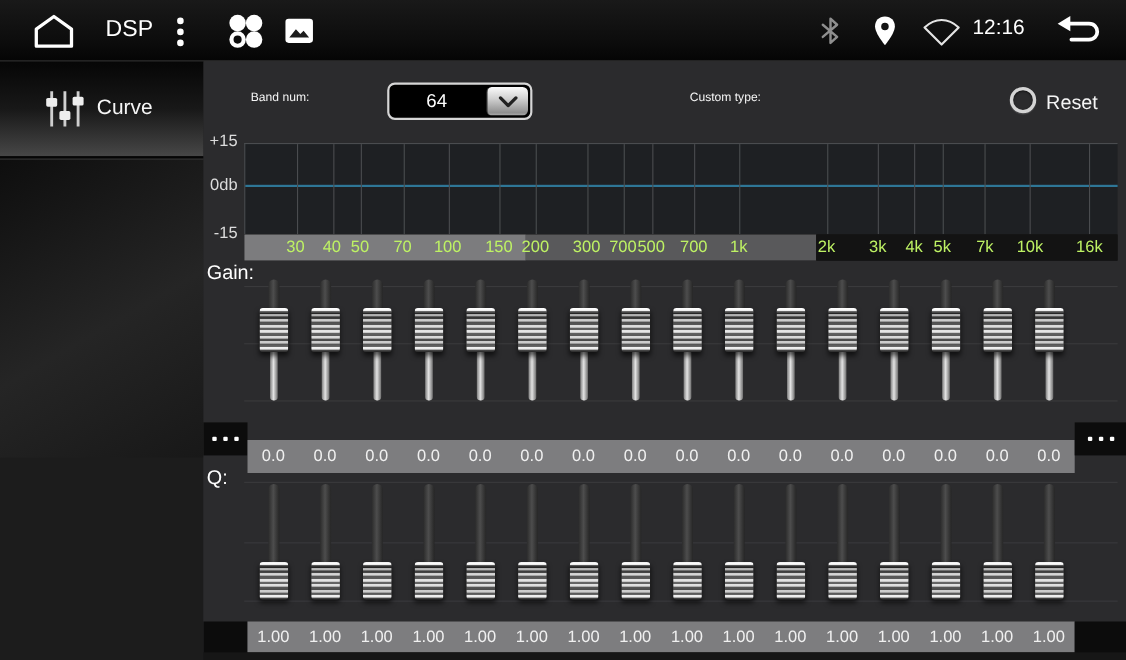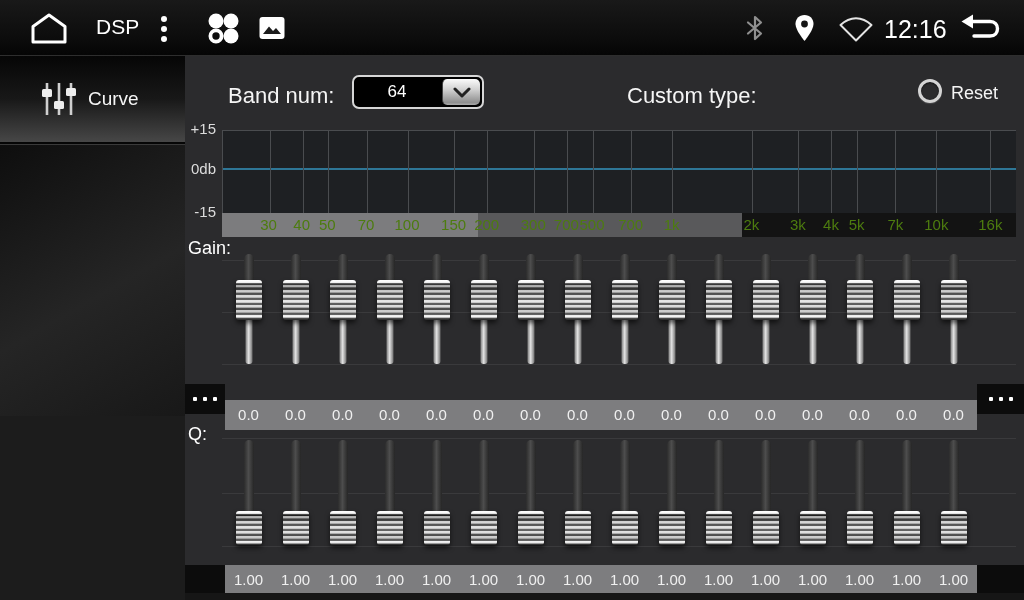--- a/index.html
+++ b/index.html
@@ -5,55 +5,55 @@
   html,body{margin:0;padding:0;background:#000;}
   *{box-sizing:border-box;font-family:"Liberation Sans",sans-serif;-webkit-font-smoothing:antialiased;}
   .screen{position:relative;width:1024px;height:600px;background:#2b2b2d;overflow:hidden;}
 
   
   .topbar{position:absolute;left:0;top:0;width:1024px;height:56px;
     background:linear-gradient(180deg,#191919 0%,#0c0c0c 70%,#050505 100%);
     border-bottom:1px solid #2e2e2e;}
   .topbar .abs{position:absolute;}
   .tb-title{color:#fff;font-size:21px;}
-  .tb-time{color:#fff;font-size:25px;}
+  .tb-time{color:#fff;font-size:19px;}
 
   
   .sidebar{position:absolute;left:0;top:56px;width:185px;height:544px;background:#1c1c1c;}
   .side-item{position:relative;height:88px;border-bottom:2px solid #060606;display:flex;align-items:center;cursor:pointer;
     background:linear-gradient(180deg,#383838 0%,#262626 80%,#1d1d1d 100%);}
   .side-item.selected{background:linear-gradient(180deg,#060606 0%,#181818 50%,#474747 100%);}
   .side-icon{position:absolute;left:38px;width:42px;height:42px;display:flex;align-items:center;justify-content:center;}
   .side-label{position:absolute;left:88px;color:#f5f5f5;font-size:19px;}
   .side-filler{height:272px;border-top:1px solid #3a3a3a;
     background:linear-gradient(150deg,#0e0e0e 0%,#252525 55%,#181818 100%);}
 
   
   .main{position:absolute;left:185px;top:56px;width:839px;height:544px;background:#2b2b2d;}
   .main .abs{position:absolute;}
-  .ctl-label{color:#f5f5f5;font-size:22px;}
+  .ctl-label{color:#f5f5f5;font-size:11px;}
 
   
   .dd{position:absolute;display:flex;align-items:stretch;background:#000;border:2px solid #d6d6d6;border-radius:7px;height:34px;cursor:pointer;margin-left:24px;}
   .dd-value{flex:1;display:flex;align-items:center;justify-content:center;color:#fff;font-size:17px;}
   .dd-btn{width:38px;margin:2px;border-radius:5px;display:flex;align-items:center;justify-content:center;
     background:linear-gradient(180deg,#fbfbfb 0%,#d2d2d2 40%,#8f8f8f 90%,#aaaaaa 100%);
     border-left:1px solid #444;}
   .radio-ring{position:absolute;width:24px;height:24px;border-radius:50%;border:3px solid #d4d4d4;
     box-shadow:inset 0 1px 2px rgba(0,0,0,.6),0 1px 1px rgba(255,255,255,.15);cursor:pointer;}
 
   
   .ylab{position:absolute;left:0;width:31px;text-align:right;color:#dcdcdc;font-size:15px;}
   .plot{position:absolute;left:37px;top:74px;width:794px;height:83px;background:#1e2023;
     border-top:1px solid #4a4c4f;border-left:1px solid #4a4c4f;}
   .vline{position:absolute;top:0;bottom:0;width:1px;background:#4a4c4f;}
   .zero-line{position:absolute;left:0;right:0;top:45%;height:2px;}
   .freq-axis{position:absolute;left:37px;top:157px;width:794px;height:24px;background:#131313;overflow:hidden;}
   .axis-seg{position:absolute;top:0;bottom:0;}
-  .freq-label{position:absolute;top:0;transform:translateX(-50%);color:#4d7c0f;font-size:15px;line-height:24px;}
+  .freq-label{position:absolute;top:0;transform:translateX(-50%);color:#bef264;font-size:15px;line-height:24px;}
 
   
   .sec-label{position:absolute;color:#fff;font-size:18px;}
   .sliders{position:absolute;left:40px;width:752px;display:flex;}
   .slider-col{position:relative;width:47px;height:100%;cursor:pointer;}
   .hline{position:absolute;left:37px;width:794px;height:1px;background:#3a3a3c;}
   .track-top{position:absolute;left:50%;transform:translateX(-50%);width:10px;border-radius:5px;
     background:linear-gradient(90deg,#2c2c2c,#4d4d4d 45%,#262626);}
   .track-bot{position:absolute;left:50%;transform:translateX(-50%);width:7px;border-radius:3px;
     background:linear-gradient(90deg,#7e7e7e,#e3e3e3 45%,#6f6f6f);}

